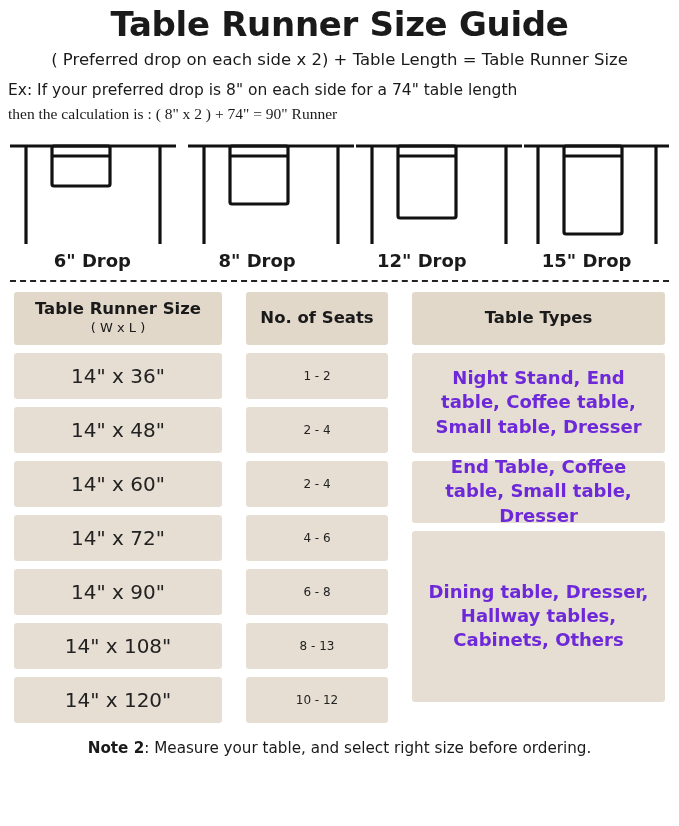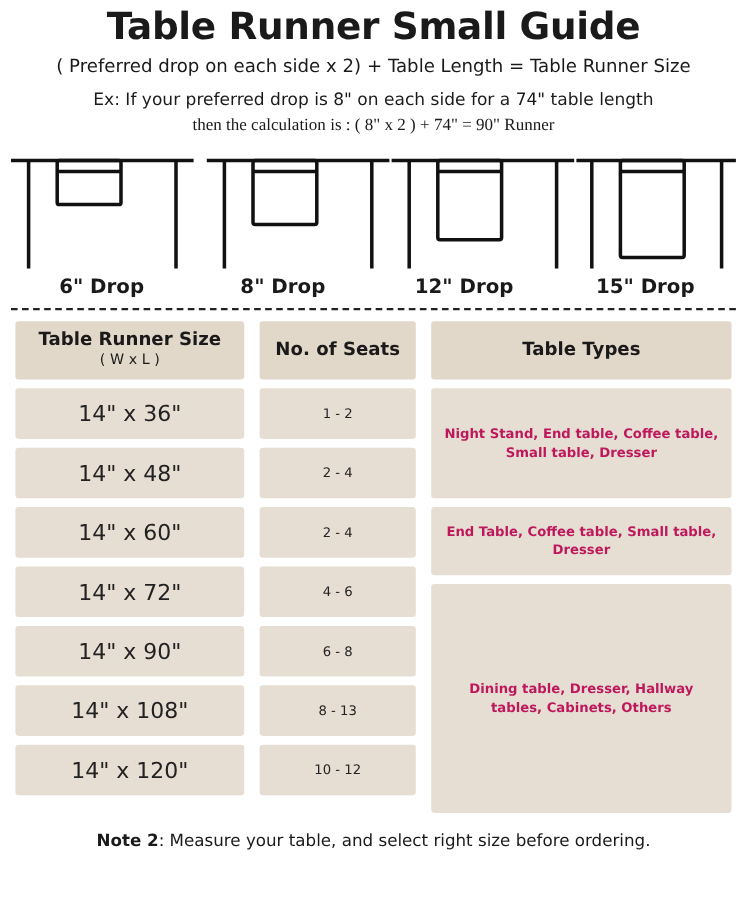--- a/index.html
+++ b/index.html
@@ -32,21 +32,20 @@
     line-height: 1.1;
   }
   .subtitle {
     text-align: center;
     font-size: 16.5px;
     font-weight: 400;
     margin: 6px 0 0 0;
     line-height: 1.35;
   }
   .example {
-    text-align: center;
     font-size: 15.5px;
     font-weight: 400;
     margin: 7px 0 0 0;
     line-height: 1.45;
   }
 
   
   .diagram-wrap {
     margin-top: 10px;
     height: 112px;
@@ -69,21 +68,21 @@
   .dashed-sep {
     border-top: 2px dashed #222;
     margin: 9px 2px 0 2px;
     height: 0;
   }
 
   
   .table {
     margin-top: 10px;
     display: flex;
-    gap: 14px;
+    gap: 24px;
     padding: 0 6px;
   }
   .col-size  { width: 208px; }
   .col-seats { width: 142px; }
   .col-types { flex: 1; }
 
   .cell {
     background: #e6ded2;
     border-radius: 3px;
     display: flex;
@@ -111,44 +110,44 @@
     height: 46px;
     font-size: 20px;
     font-weight: 400;
     margin-top: 8px;
     color: #222;
   }
   .seat-cell { font-size: 12px; }
 
   .type-cell {
     margin-top: 8px;
-    font-size: 12px;
+    font-size: 18px;
     font-weight: 700;
     line-height: 1.35;
     padding: 6px 10px;
-    color: #be185d;
+    color: #6d28d9;
   }
 
   
   .notes {
     margin-top: 14px;
     padding: 0 8px;
     font-size: 15.2px;
     line-height: 1.45;
     text-align: center;
   }
   .note-line { margin-top: 2px; }
   .note-label { font-weight: 700; }
 </style>
 </head>
 <body>
 
 <div class="page">
 
-  <div class="title">Table Runner Small Guide</div>
+  <div class="title">Table Runner Size Guide</div>
   <div class="subtitle">( Preferred drop on each side x 2) + Table Length = Table Runner Size</div>
   <div class="example">Ex: If your preferred drop is 8" on each side for a 74" table length</div>
   <div class="example" style="margin-top:2px;font-family:Liberation Serif, serif;">then the calculation is : ( 8" x 2 ) + 74" = 90" Runner</div>
 
   <div class="diagram-wrap">
     <svg width="663" height="112" viewBox="0 0 663 112" xmlns="http://www.w3.org/2000/svg">
       <g stroke="#111" stroke-width="3.2" fill="none">
 
         <line x1="2" y1="10" x2="168" y2="10"></line>
         <line x1="18" y1="10" x2="18" y2="108"></line>
@@ -214,21 +213,21 @@
       <div class="cell seat-cell">8 - 13</div>
       <div class="cell seat-cell">10 - 12</div>
     </div>
 
     <div class="col-types">
       <div class="cell head-cell">
         <div class="h1">Table Types</div>
       </div>
       <div class="cell type-cell" style="height:100px;">Night Stand, End table, Coffee table, Small table, Dresser</div>
       <div class="cell type-cell" style="height:62px;">End Table, Coffee table, Small table, Dresser</div>
-      <div class="cell type-cell" style="height:208px;">Dining table, Dresser, Hallway tables, Cabinets, Others</div>
+      <div class="cell type-cell" style="height:171px;">Dining table, Dresser, Hallway tables, Cabinets, Others</div>
     </div>
 
   </div>
 
   <div class="notes">
     <div class="note-line">
       <span class="note-label">Note 2</span><span>: Measure your table, and select right size before ordering.</span>
     </div>
   </div>
 

